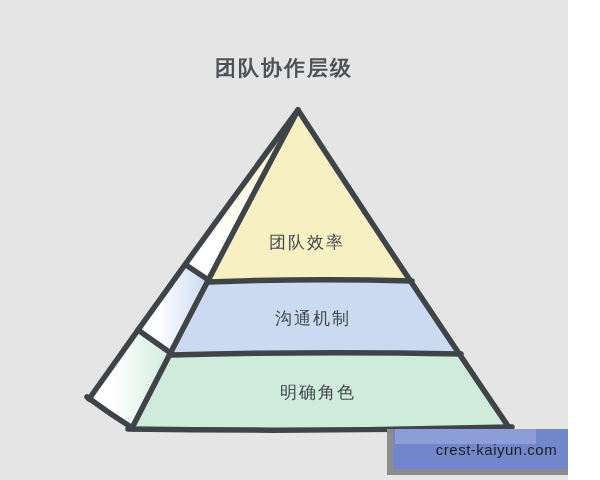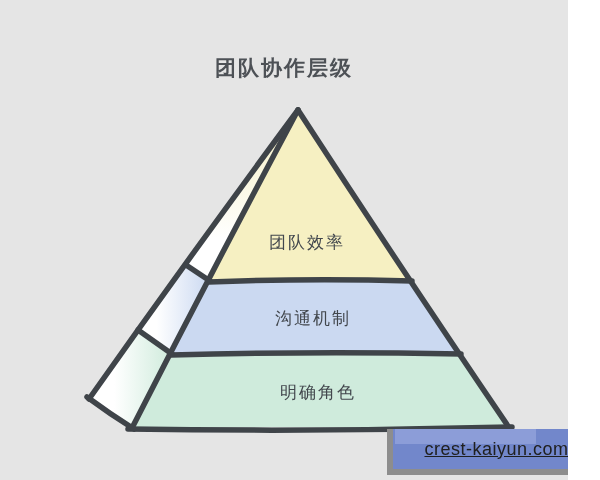--- a/index.html
+++ b/index.html
@@ -55,23 +55,22 @@
     height: 38%;
   }
   .watermark-text {
     position: relative;
     width: 100%;
     height: 100%;
     display: flex;
     align-items: center;
     justify-content: center;
     font-family: "Liberation Sans", "DejaVu Sans", sans-serif;
-    font-size: 18px;
+    font-size: 15px;
     letter-spacing: 0.5px;
-    text-decoration: underline;
   }
 </style>
 </head>
 <body>
 
 <div class="canvas">
 
   <div class="diagram-title">团队协作层级</div>
 
   <svg class="pyramid-svg" width="600" height="480" viewBox="0 0 600 480">

